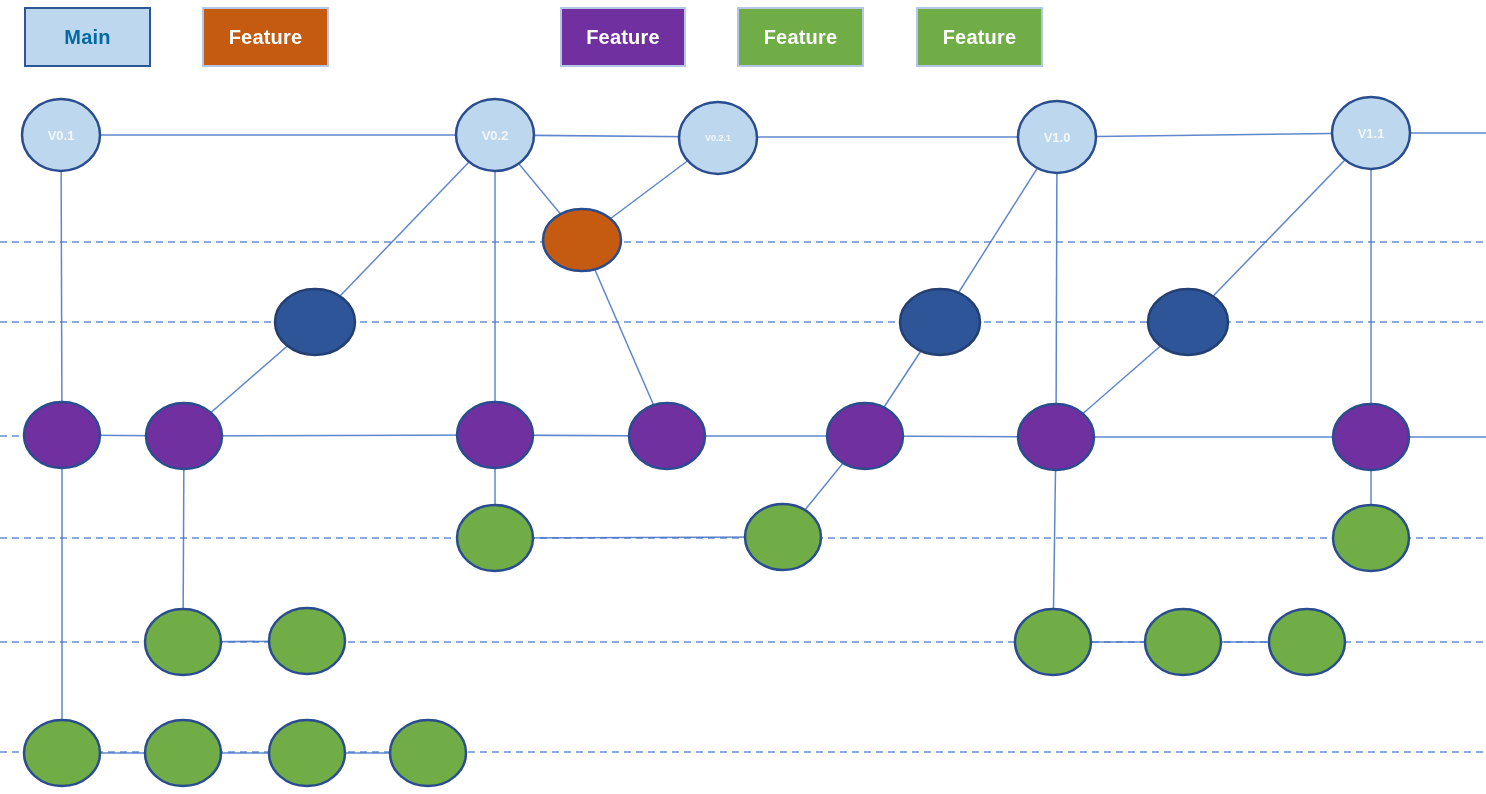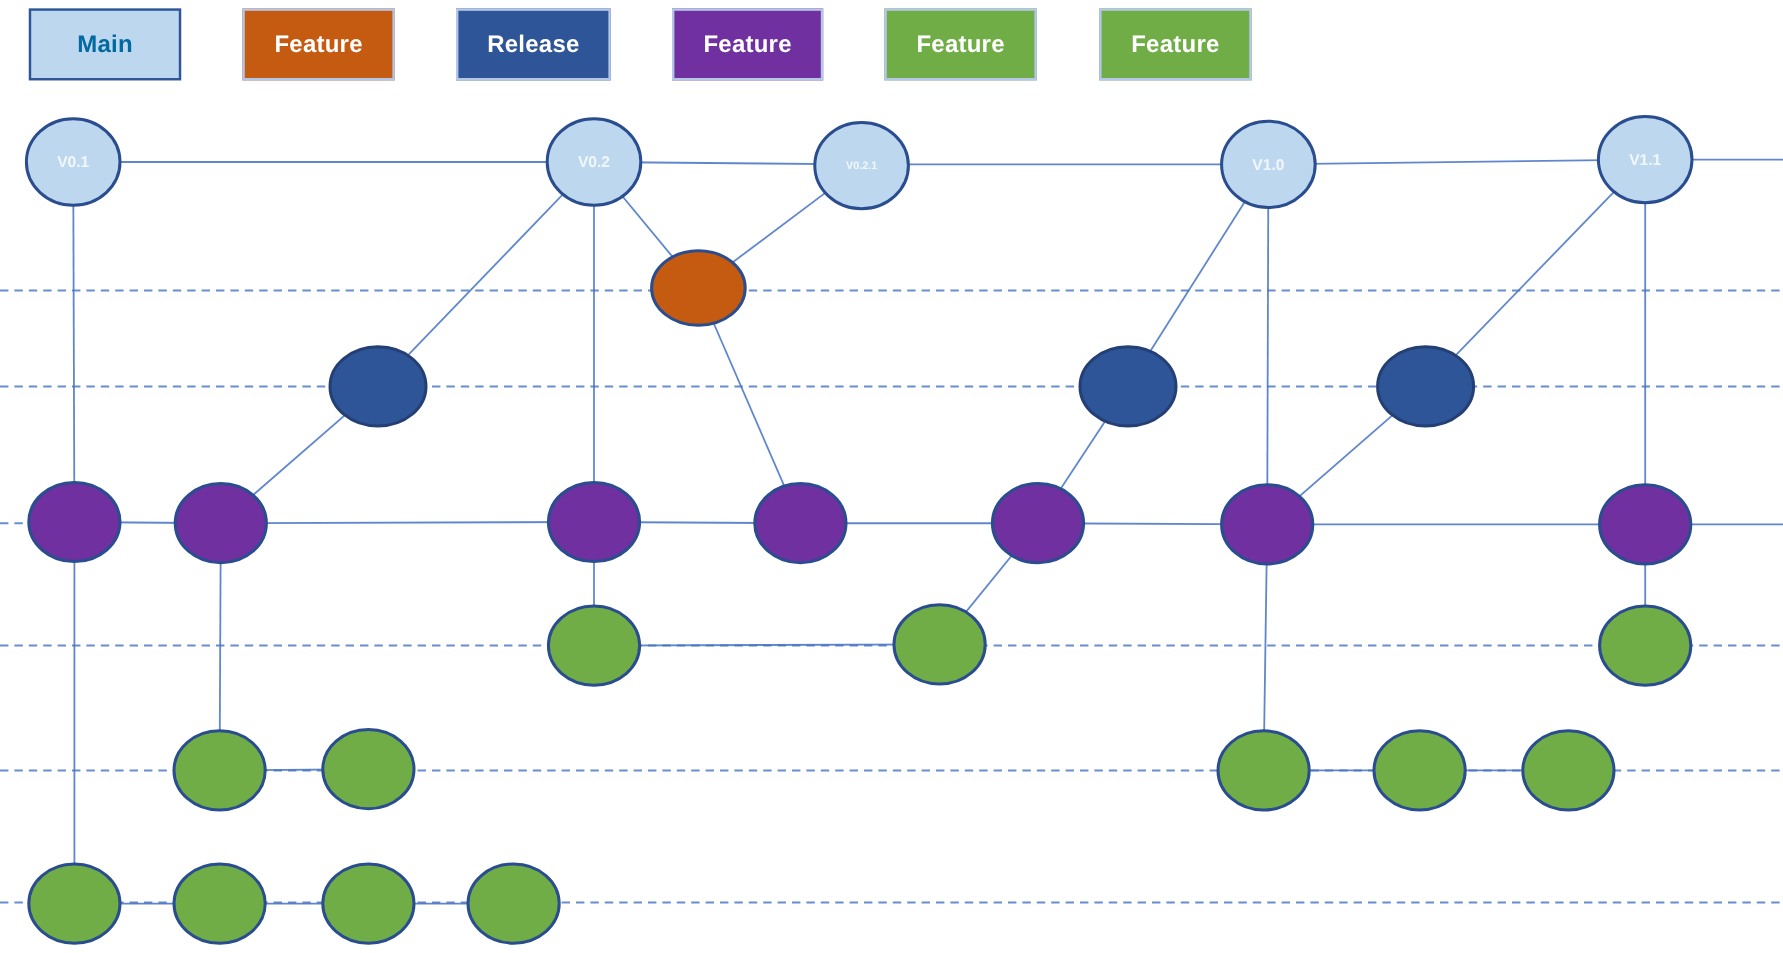--- a/index.html
+++ b/index.html
@@ -21,21 +21,20 @@
   }
   #diagram{position:absolute;left:0;top:0;z-index:1;}
   svg text{font-family:"Liberation Sans", sans-serif;}
 </style>
 </head>
 <body>
 
 <div id="legend">
     <div class="legend-box" style="left: 24px; top: 7px; width: 127px; height: 60px; background: rgb(189, 215, 238); border-color: rgb(46, 85, 151); color: #0369a1;">Main</div>
     <div class="legend-box" style="left: 202px; top: 7px; width: 127px; height: 60px; background: rgb(197, 90, 17); border-color: rgb(180, 199, 231); color: rgb(255, 255, 255);">Feature</div>
-    <div class="legend-box" style="left: 380px; top: 7px; width: 129px; height: 60px; background: rgb(46, 85, 151); border-color: rgb(180, 199, 231); color: rgb(255, 255, 255);">Release</div>
     <div class="legend-box" style="left: 560px; top: 7px; width: 126px; height: 60px; background: rgb(112, 48, 160); border-color: rgb(180, 199, 231); color: rgb(255, 255, 255);">Feature</div>
     <div class="legend-box" style="left: 737px; top: 7px; width: 127px; height: 60px; background: rgb(112, 173, 71); border-color: rgb(180, 199, 231); color: rgb(255, 255, 255);">Feature</div>
     <div class="legend-box" style="left: 916px; top: 7px; width: 127px; height: 60px; background: rgb(112, 173, 71); border-color: rgb(180, 199, 231); color: rgb(255, 255, 255);">Feature</div>
   </div>
 <svg id="diagram" width="1486" height="794" viewBox="0 0 1486 794" xmlns="http://www.w3.org/2000/svg">
     <polyline points="61,135 495,135 718,137 1057,137 1371,133 1486,133" fill="none" stroke="#4472C4" stroke-width="1.6" stroke-opacity="0.85"></polyline>
     <line x1="0" y1="242" x2="1486" y2="242" stroke="#4472C4" stroke-width="1.7" stroke-dasharray="7 5" stroke-opacity="0.8"></line>
     <line x1="0" y1="322" x2="1486" y2="322" stroke="#4472C4" stroke-width="1.7" stroke-dasharray="7 5" stroke-opacity="0.8"></line>
     <line x1="0" y1="436" x2="48" y2="436" stroke="#4472C4" stroke-width="1.7" stroke-dasharray="7 5" stroke-opacity="0.8"></line>
     <polyline points="62,435 184,436 495,435 667,436 865,436 1056,437 1371,437 1486,437" fill="none" stroke="#4472C4" stroke-width="1.6" stroke-opacity="0.85"></polyline>

